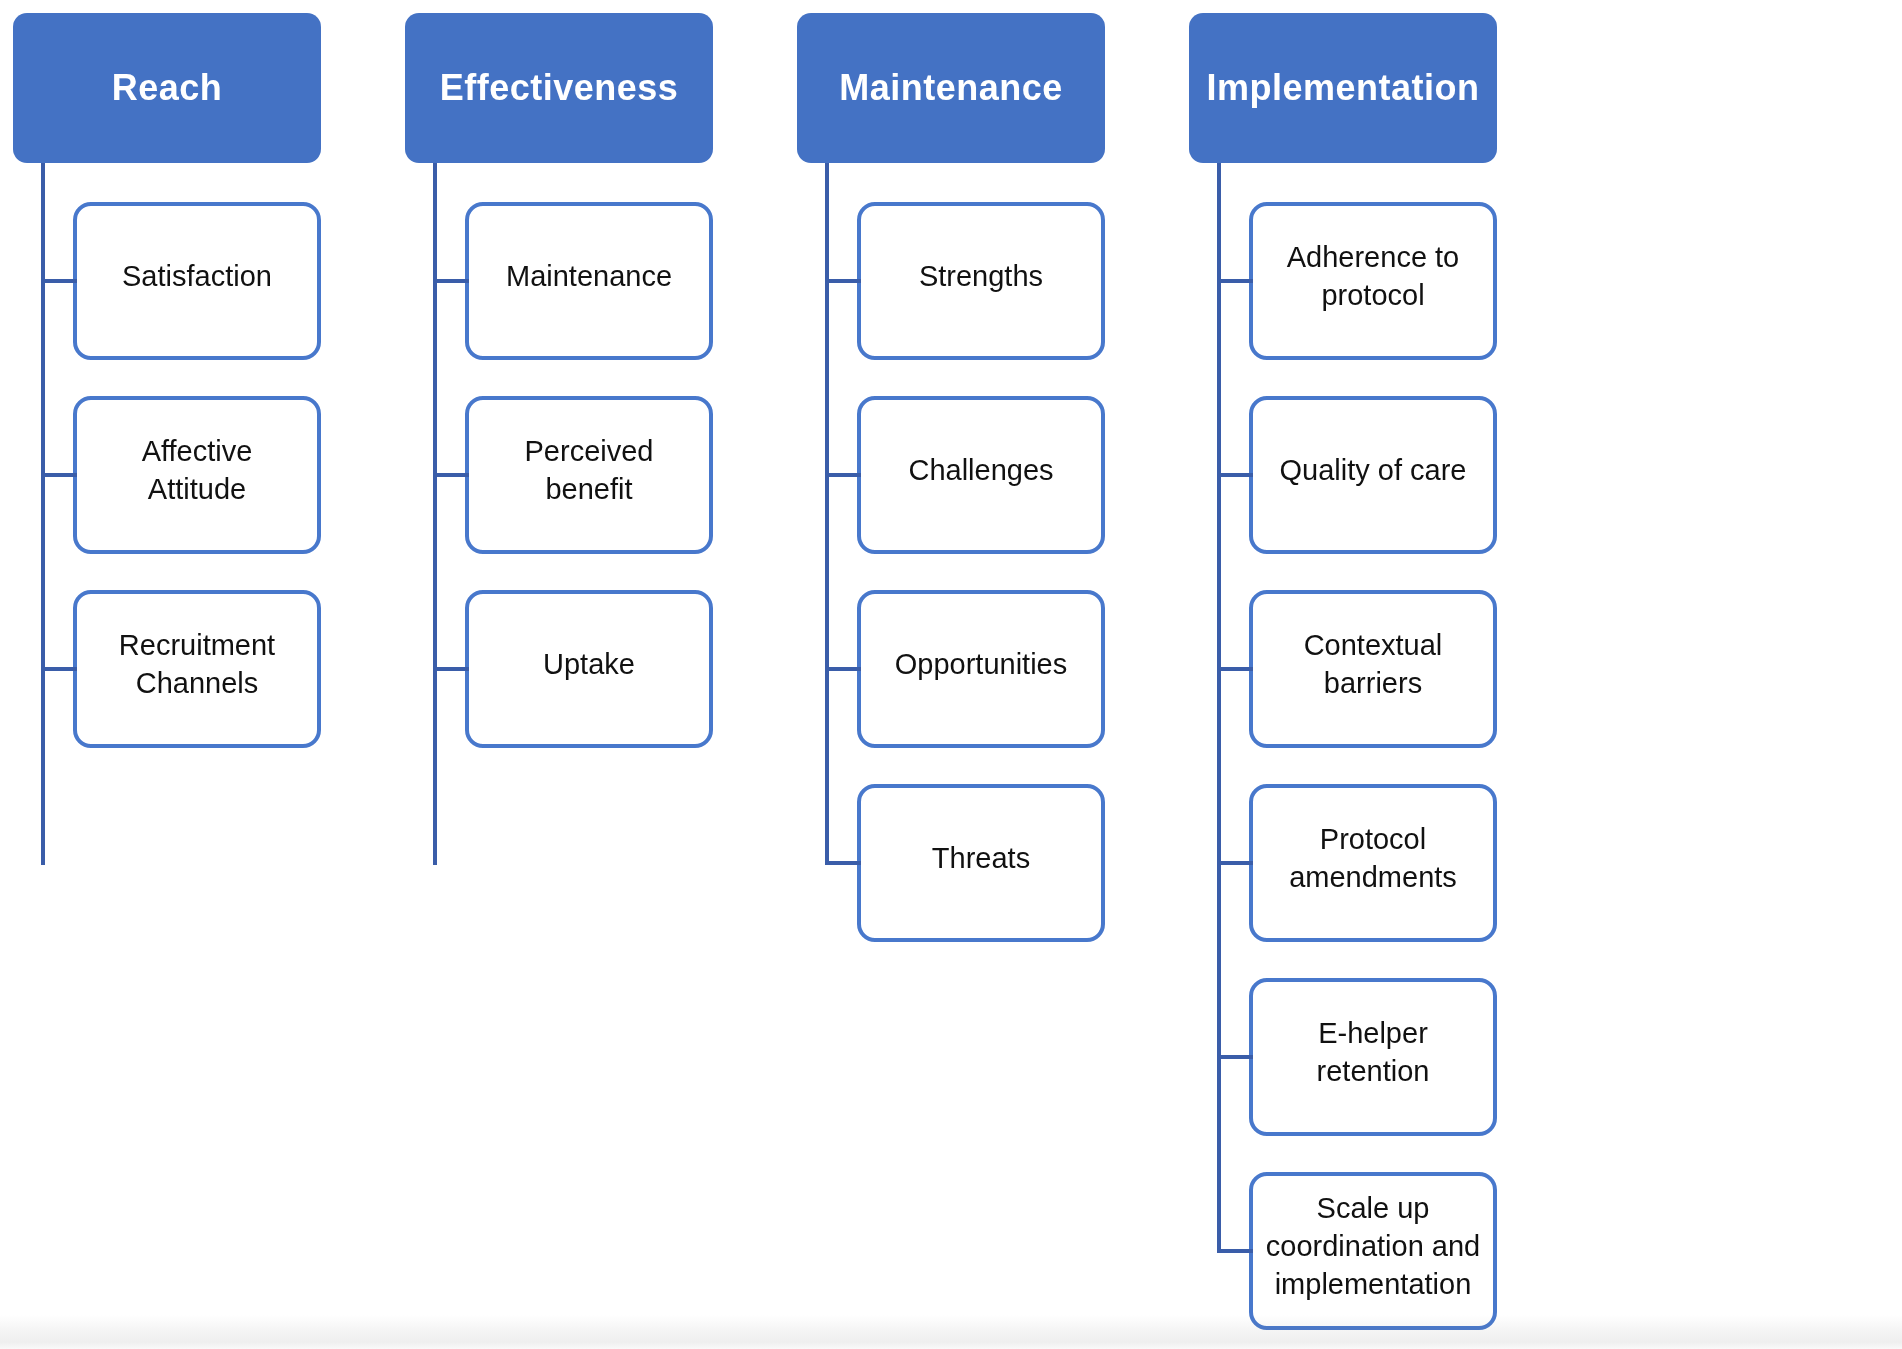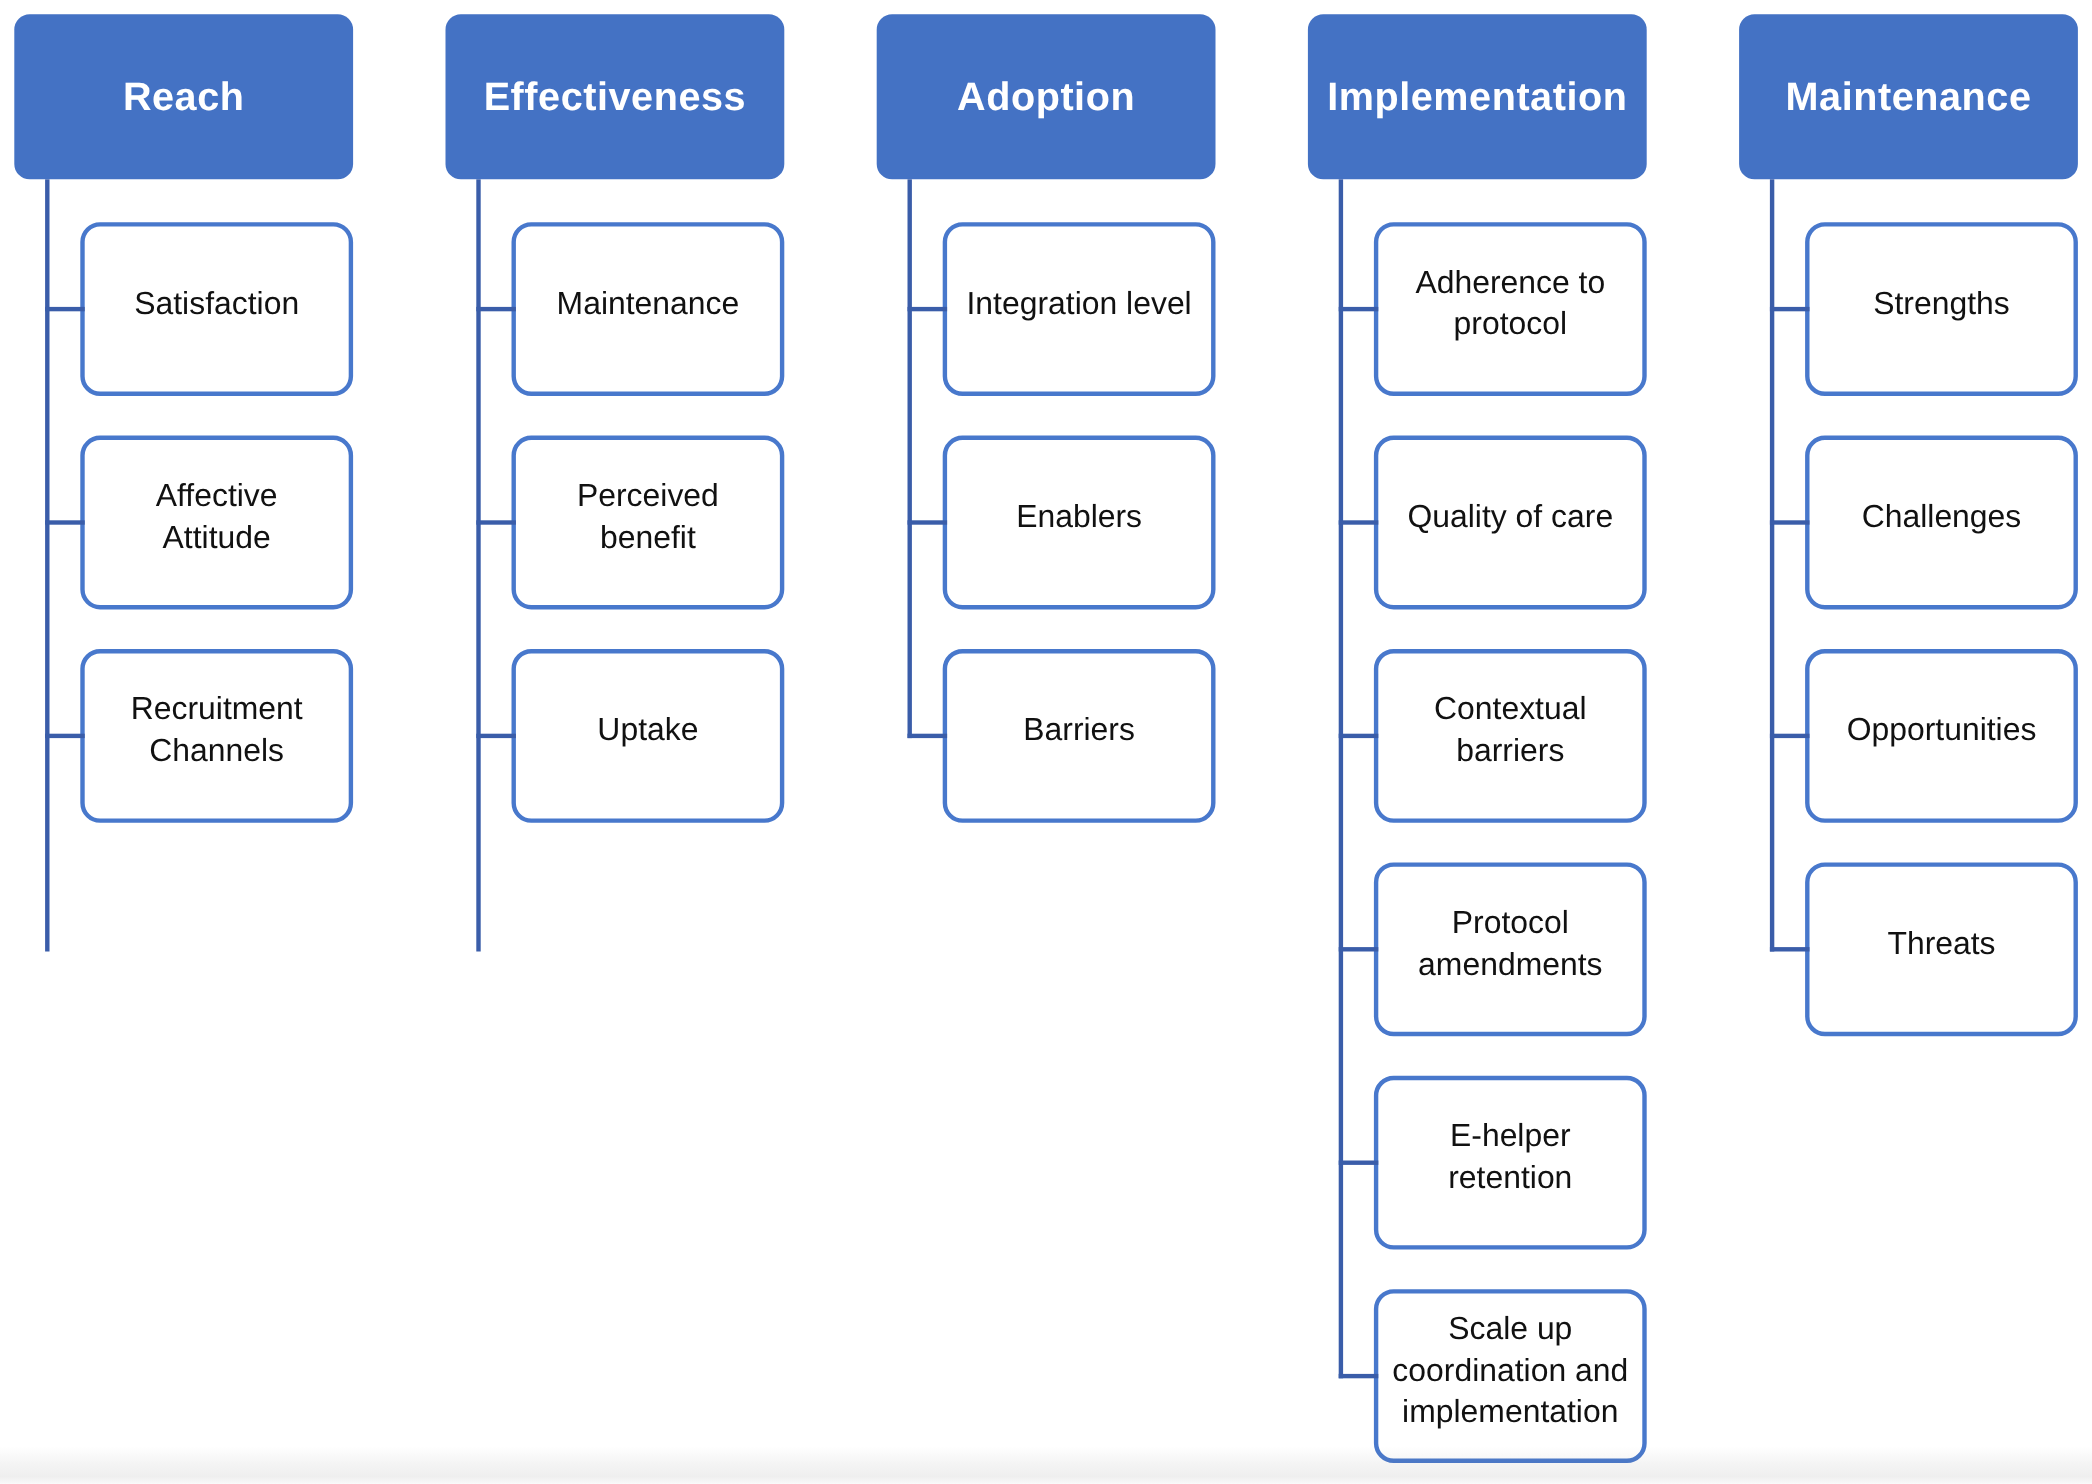--- a/index.html
+++ b/index.html
@@ -123,30 +123,33 @@
         </div>
         <div class="child">
           <span class="label">Perceived
 benefit</span>
         </div>
         <div class="child">
           <span class="label">Uptake</span>
         </div>
       </div>
       <div class="column">
-        <div class="header">Adoption</div>
-        <div class="vline" style="height: 508px;"></div>
+        <div class="header">Maintenance</div>
+        <div class="vline" style="height: 702px;"></div>
         <div class="child">
-          <span class="label">Integration level</span>
+          <span class="label">Strengths</span>
         </div>
         <div class="child">
-          <span class="label">Enablers</span>
+          <span class="label">Challenges</span>
         </div>
         <div class="child">
-          <span class="label">Barriers</span>
+          <span class="label">Opportunities</span>
+        </div>
+        <div class="child">
+          <span class="label">Threats</span>
         </div>
       </div>
       <div class="column">
         <div class="header">Implementation</div>
         <div class="vline" style="height: 1090px;"></div>
         <div class="child">
           <span class="label">Adherence to
 protocol</span>
         </div>
         <div class="child">
@@ -163,31 +166,15 @@
         <div class="child">
           <span class="label">E-helper
 retention</span>
         </div>
         <div class="child">
           <span class="label">Scale up
 coordination and
 implementation</span>
         </div>
       </div>
-      <div class="column">
-        <div class="header">Maintenance</div>
-        <div class="vline" style="height: 702px;"></div>
-        <div class="child">
-          <span class="label">Strengths</span>
-        </div>
-        <div class="child">
-          <span class="label">Challenges</span>
-        </div>
-        <div class="child">
-          <span class="label">Opportunities</span>
-        </div>
-        <div class="child">
-          <span class="label">Threats</span>
-        </div>
-      </div>
     </div>
   <div id="bottom-band"></div>
 </div>
 
 </body></html>

